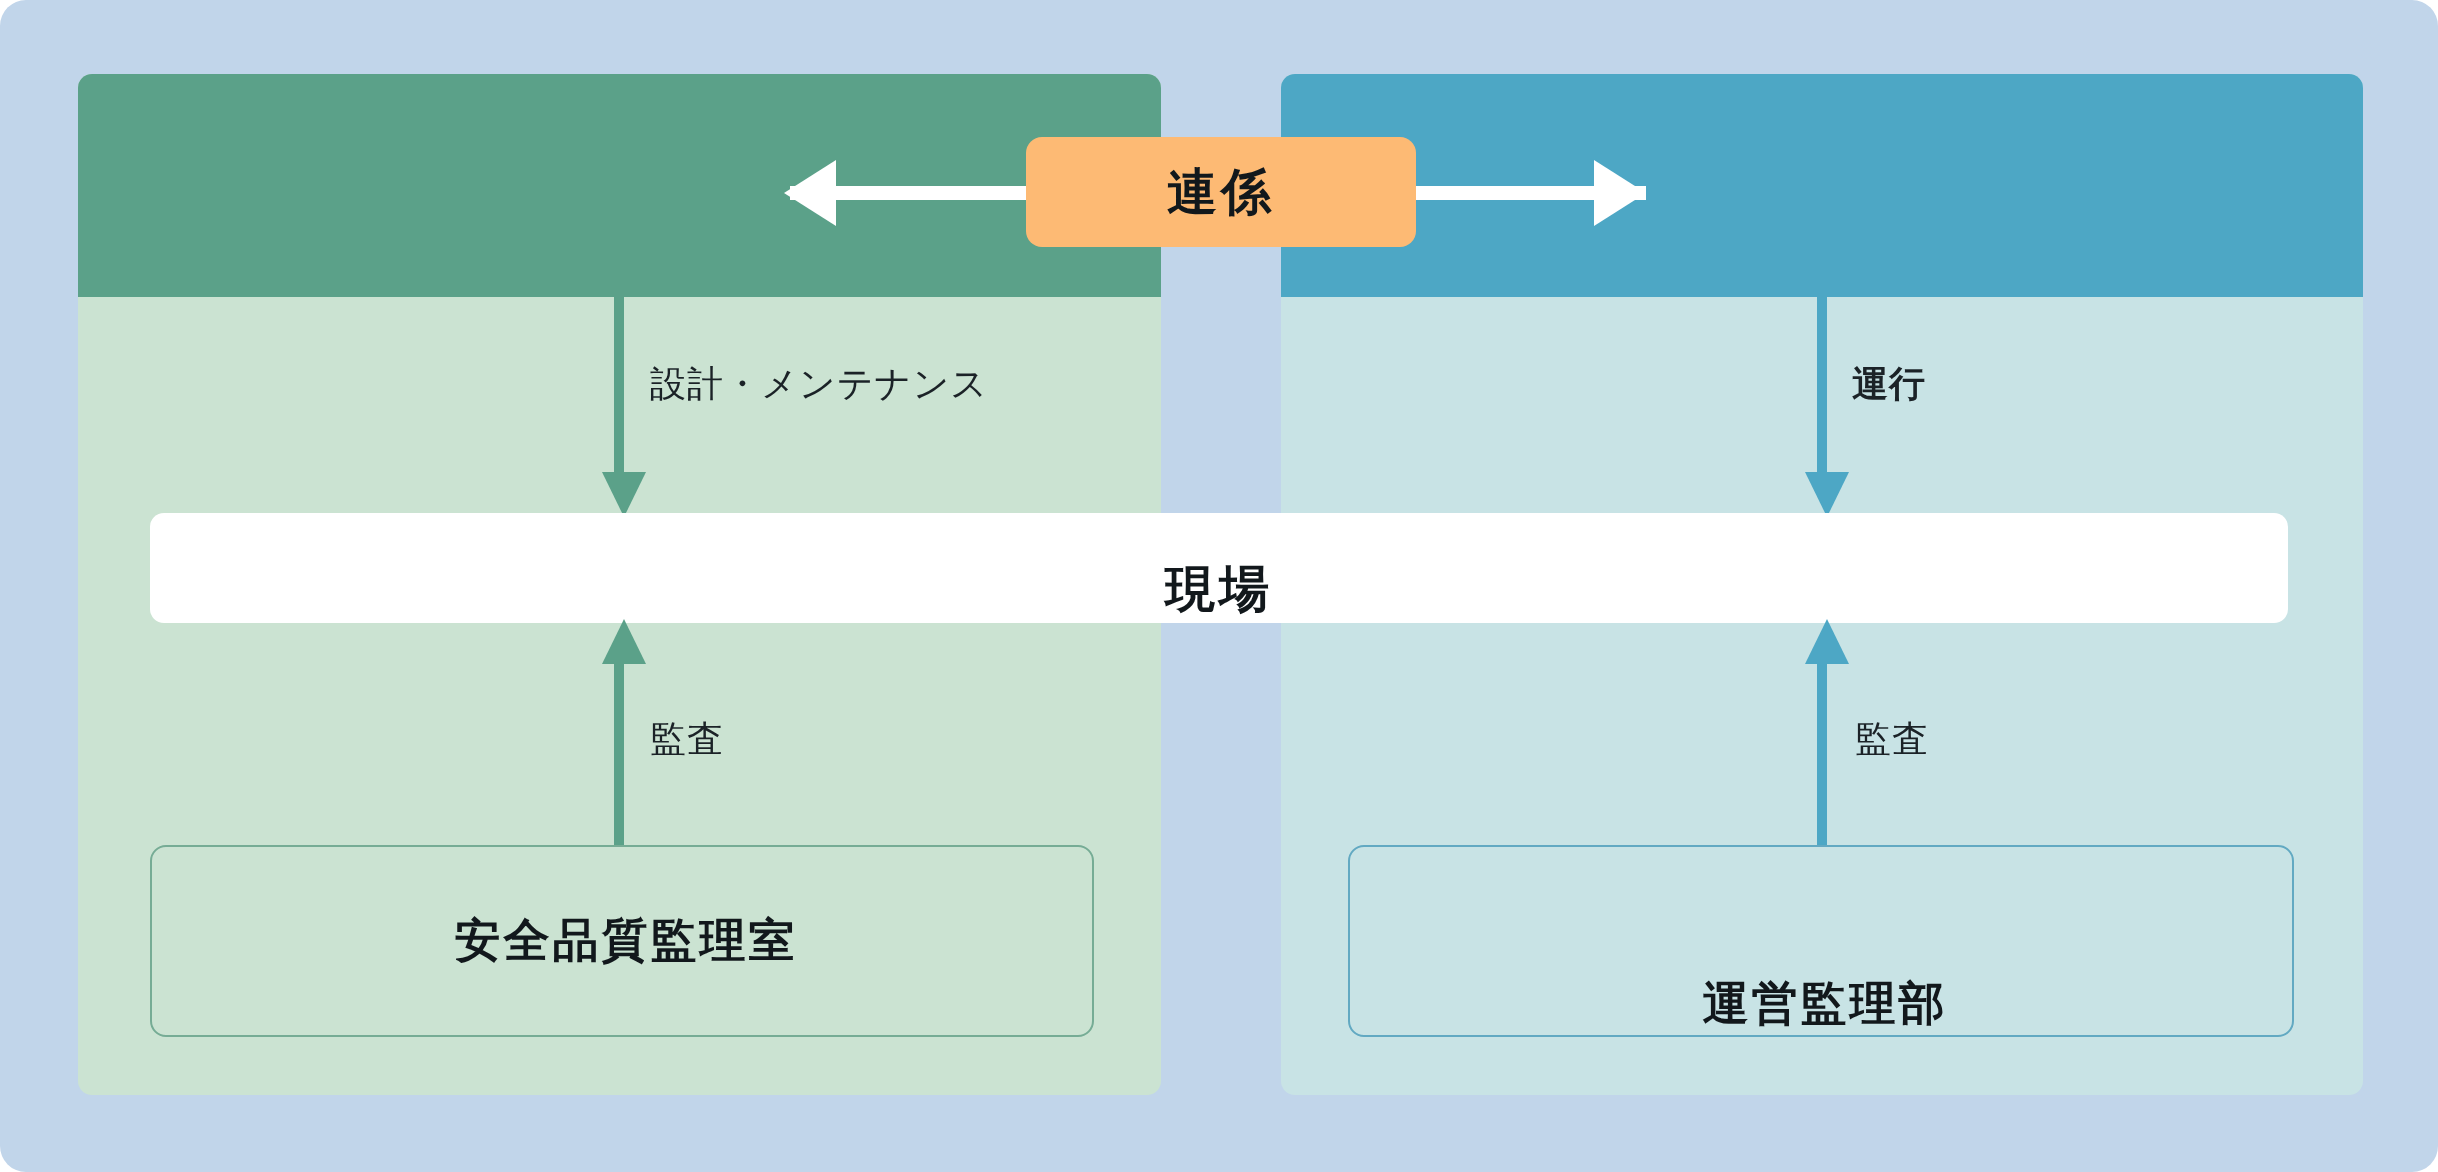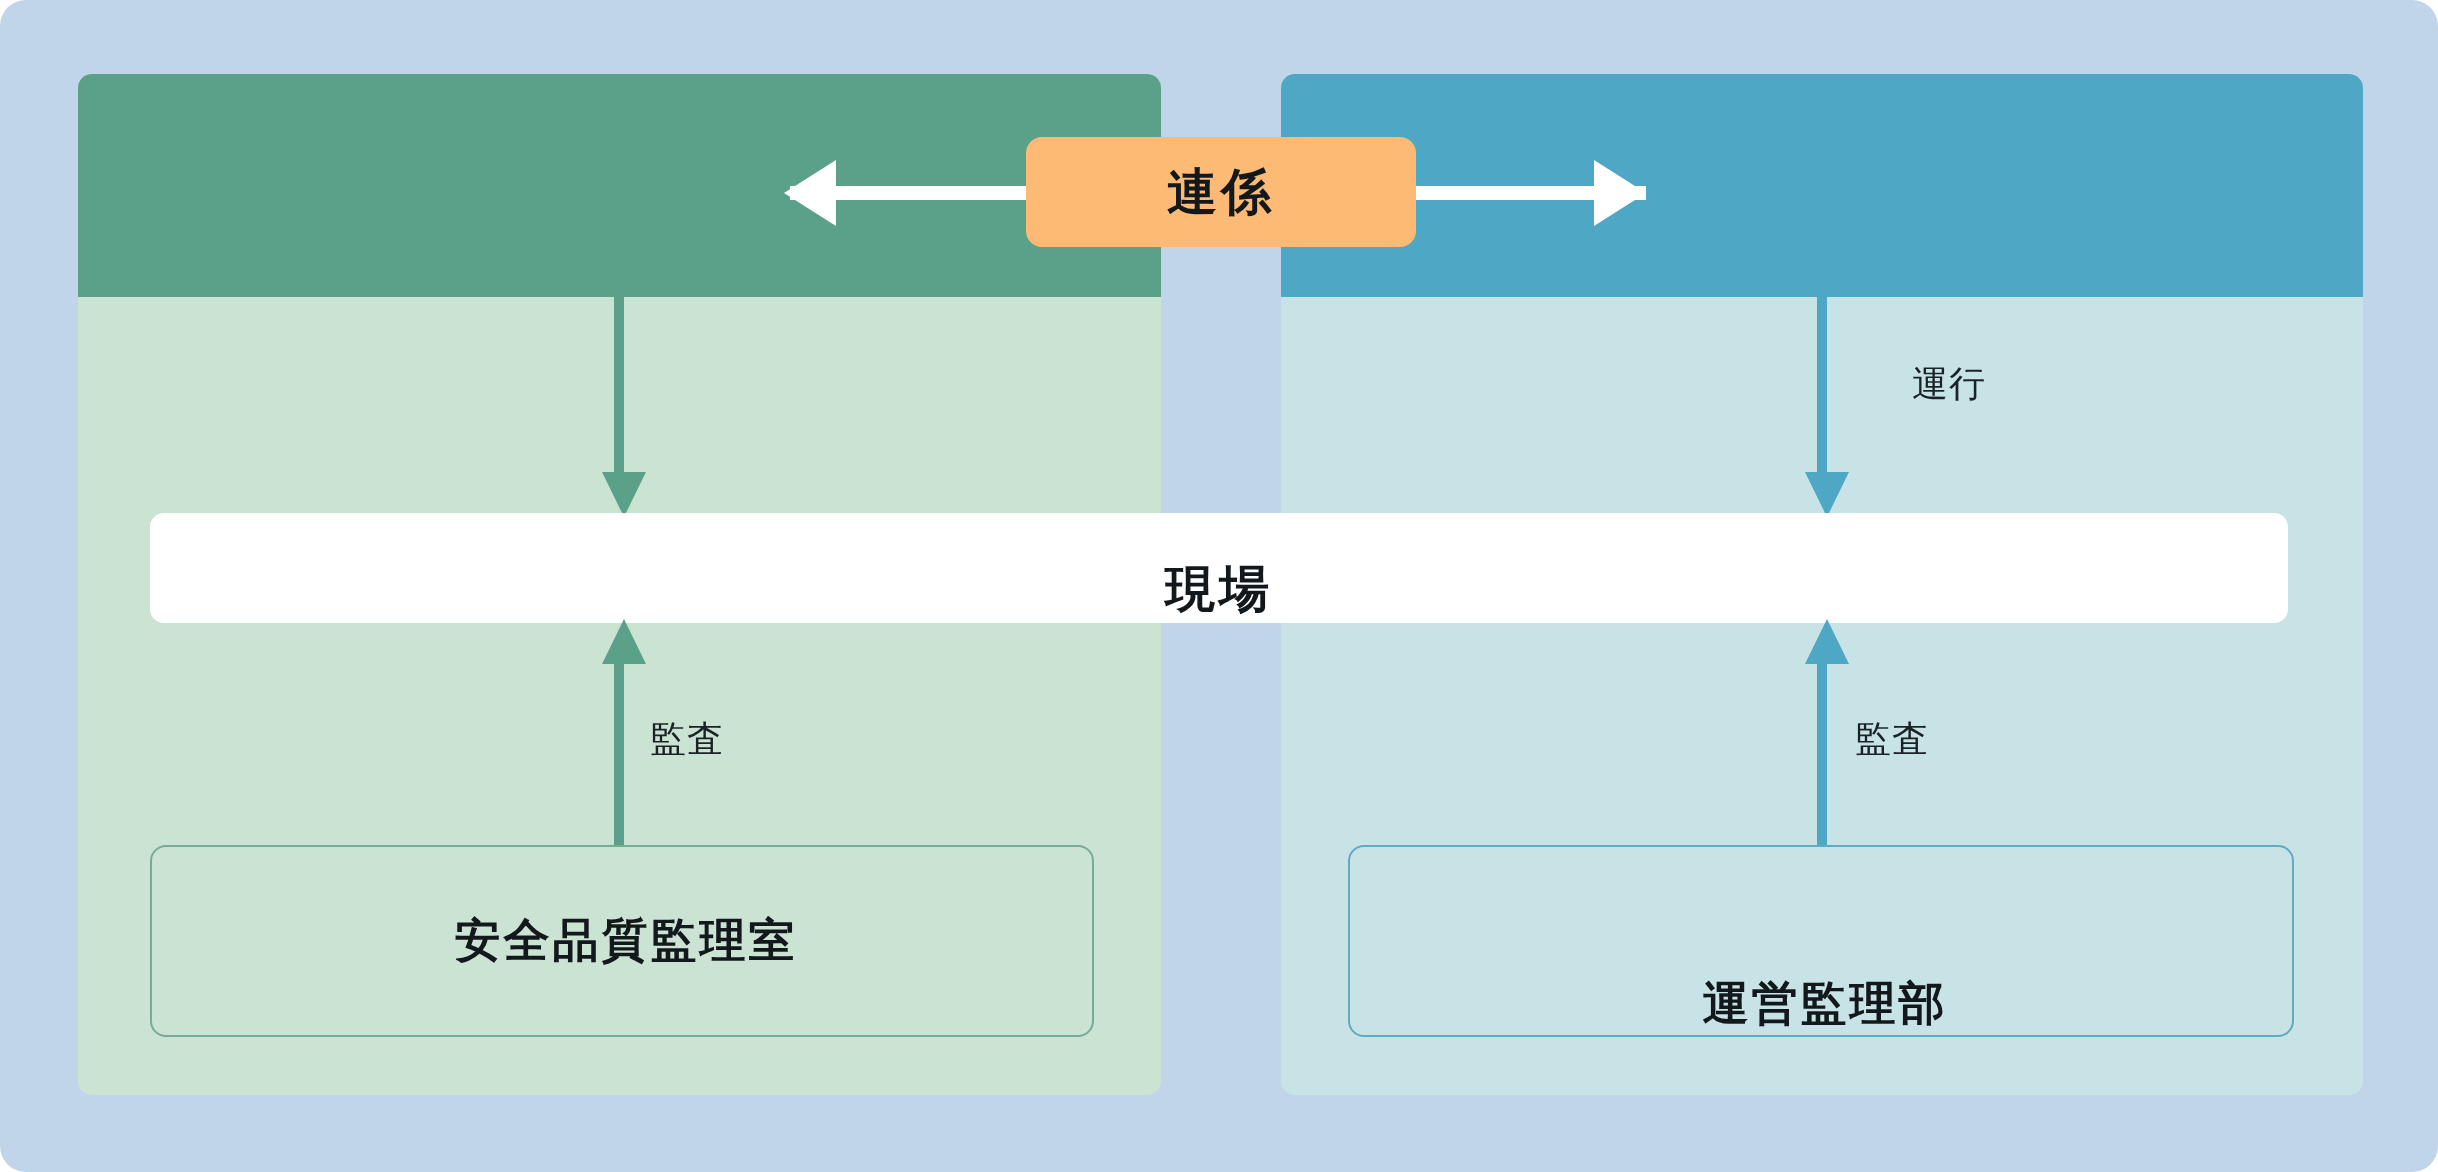--- a/index.html
+++ b/index.html
@@ -76,21 +76,21 @@
   #head-audit-l{left:602px;top:619px;border-bottom:45px solid #5ba189;}
   #shaft-audit-r{left:1817px;top:660px;height:186px;background:#4da7c5;}
   #head-audit-r{left:1805px;top:619px;border-bottom:45px solid #4da7c5;}
 
   
   .edge-label{
     position:absolute;font-size:36px;color:#1b2227;white-space:nowrap;
     letter-spacing:1px;
   }
   #label-design{left:650px;top:360px;}
-  #label-unkou{left:1912px;top:360px;}
+  #label-unkou{left:1852px;top:360px;font-weight:bold;}
   #label-audit-left{left:650px;top:715px;}
   #label-audit-right{left:1855px;top:715px;}
 
   
   .dept-box{
     position:absolute;height:188px;border-radius:16px;
     display:flex;align-items:center;justify-content:center;
   }
   #dept-safety{left:150px;top:845px;width:940px;border:2px solid #76ac95;}
   #dept-ops{left:1348px;top:845px;width:942px;border:2px solid #62a9c2;align-items:flex-end;}
@@ -119,20 +119,21 @@
 
   <div id="renkei-chip">
     <span id="renkei-label">連係</span>
   </div>
 
   <div class="vshaft" id="shaft-design"></div>
   <div class="vhead" id="head-design"></div>
   <div class="vshaft" id="shaft-unkou"></div>
   <div class="vhead" id="head-unkou"></div>
 
+  <div class="edge-label" id="label-design">設計・メンテナンス</div>
   <div class="edge-label" id="label-unkou">運行</div>
 
   <div id="genba-band">
     <span id="genba-label">現場</span>
   </div>
 
   <div class="vshaft" id="shaft-audit-l"></div>
   <div class="vhead" id="head-audit-l"></div>
   <div class="vshaft" id="shaft-audit-r"></div>
   <div class="vhead" id="head-audit-r"></div>

